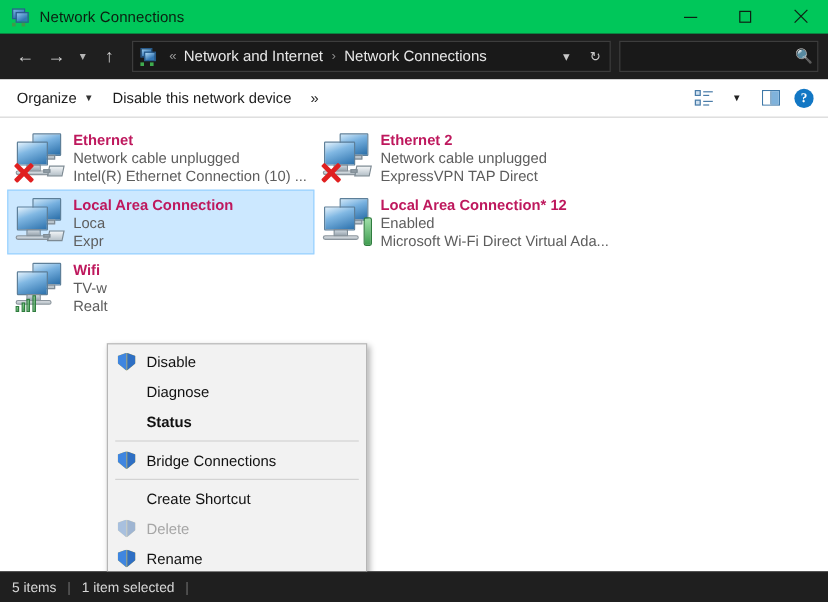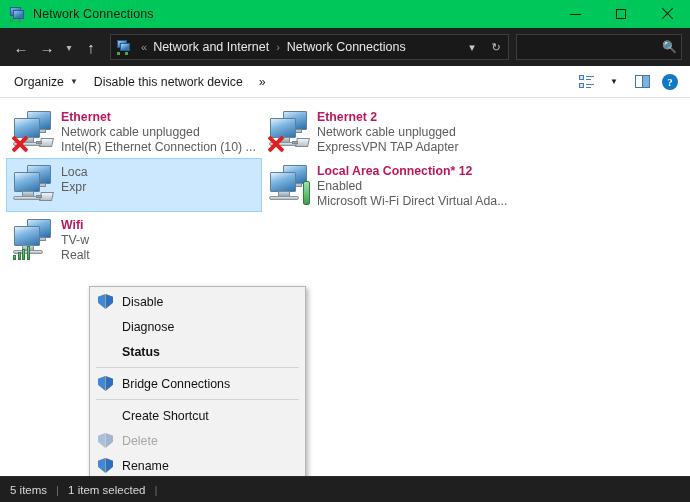--- a/index.html
+++ b/index.html
@@ -410,35 +410,36 @@
             <div class="mon-base"></div>
           <div class="plug">
               <i class="pbody"></i>
               <i class="pcord"></i>
             </div>
           <div class="errx"></div>
         </div>
         <div class="conn-text">
           <div class="conn-name">Ethernet 2</div>
           <div class="conn-status">Network cable unplugged</div>
-          <div class="conn-device">ExpressVPN TAP Adapter</div>
+          <div class="conn-device">ExpressVPN TAP Direct</div>
         </div>
       </div>
 
       <div class="conn selected">
         <div class="conn-icon">
           <div class="mon-back"></div>
             <div class="mon-front"></div>
             <div class="mon-base"></div>
           <div class="plug">
               <i class="pbody"></i>
               <i class="pcord"></i>
             </div>
         </div>
         <div class="conn-text">
+          <div class="conn-name">Local Area Connection</div>
           <div class="conn-status">Loca</div>
           <div class="conn-device">Expr</div>
         </div>
       </div>
 
       <div class="conn">
         <div class="conn-icon">
           <div class="mon-back"></div>
             <div class="mon-front"></div>
             <div class="mon-base"></div>

